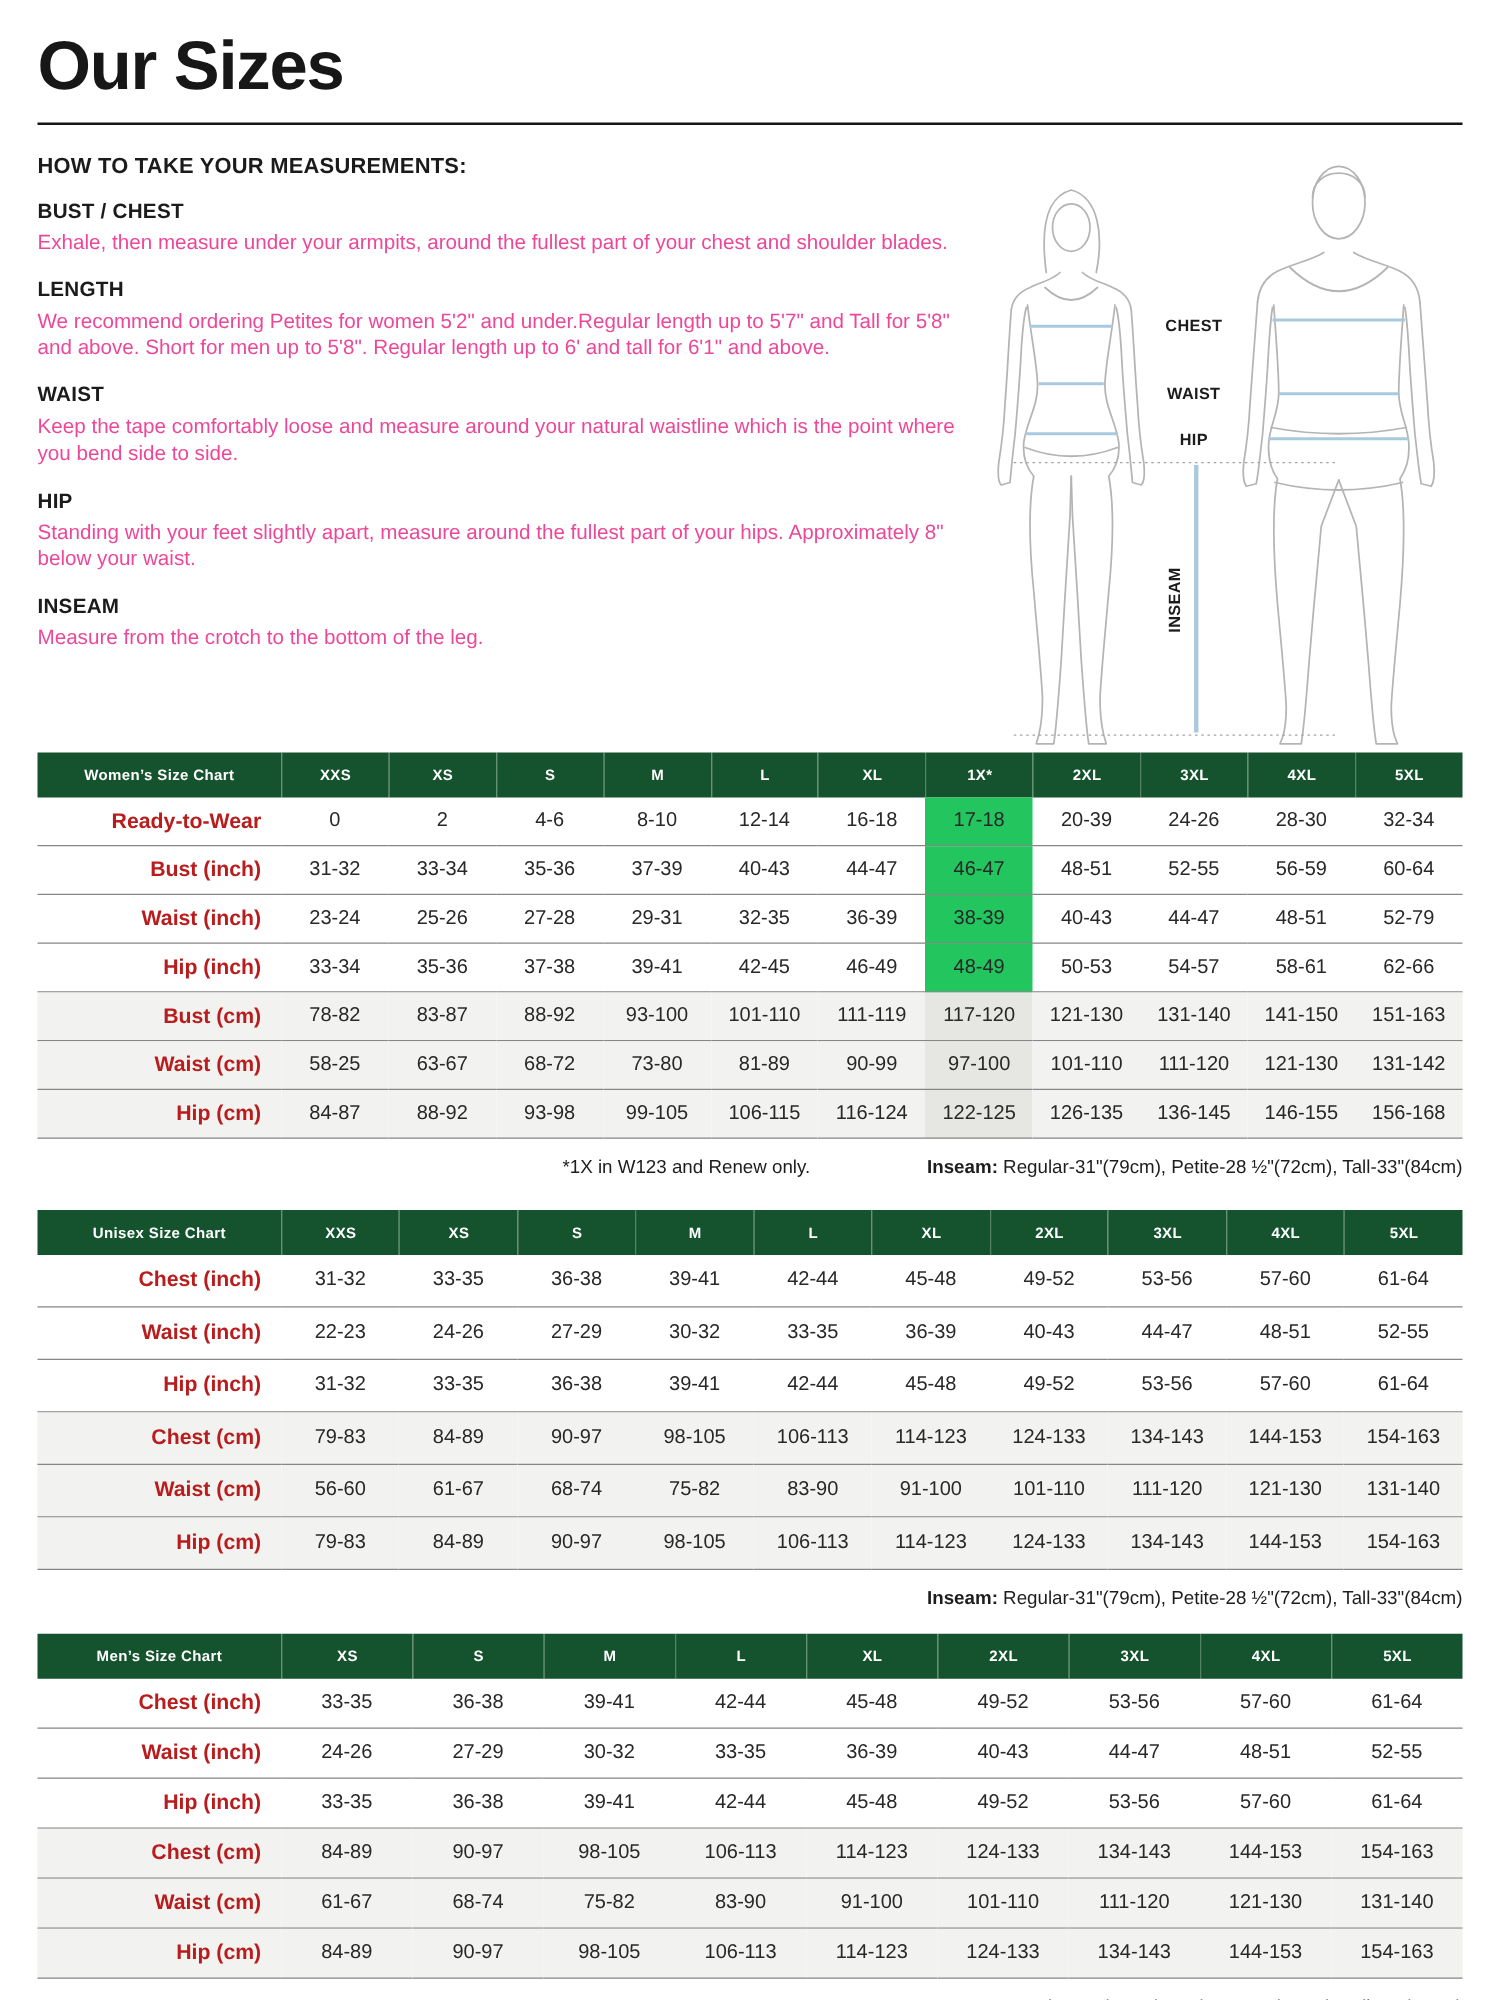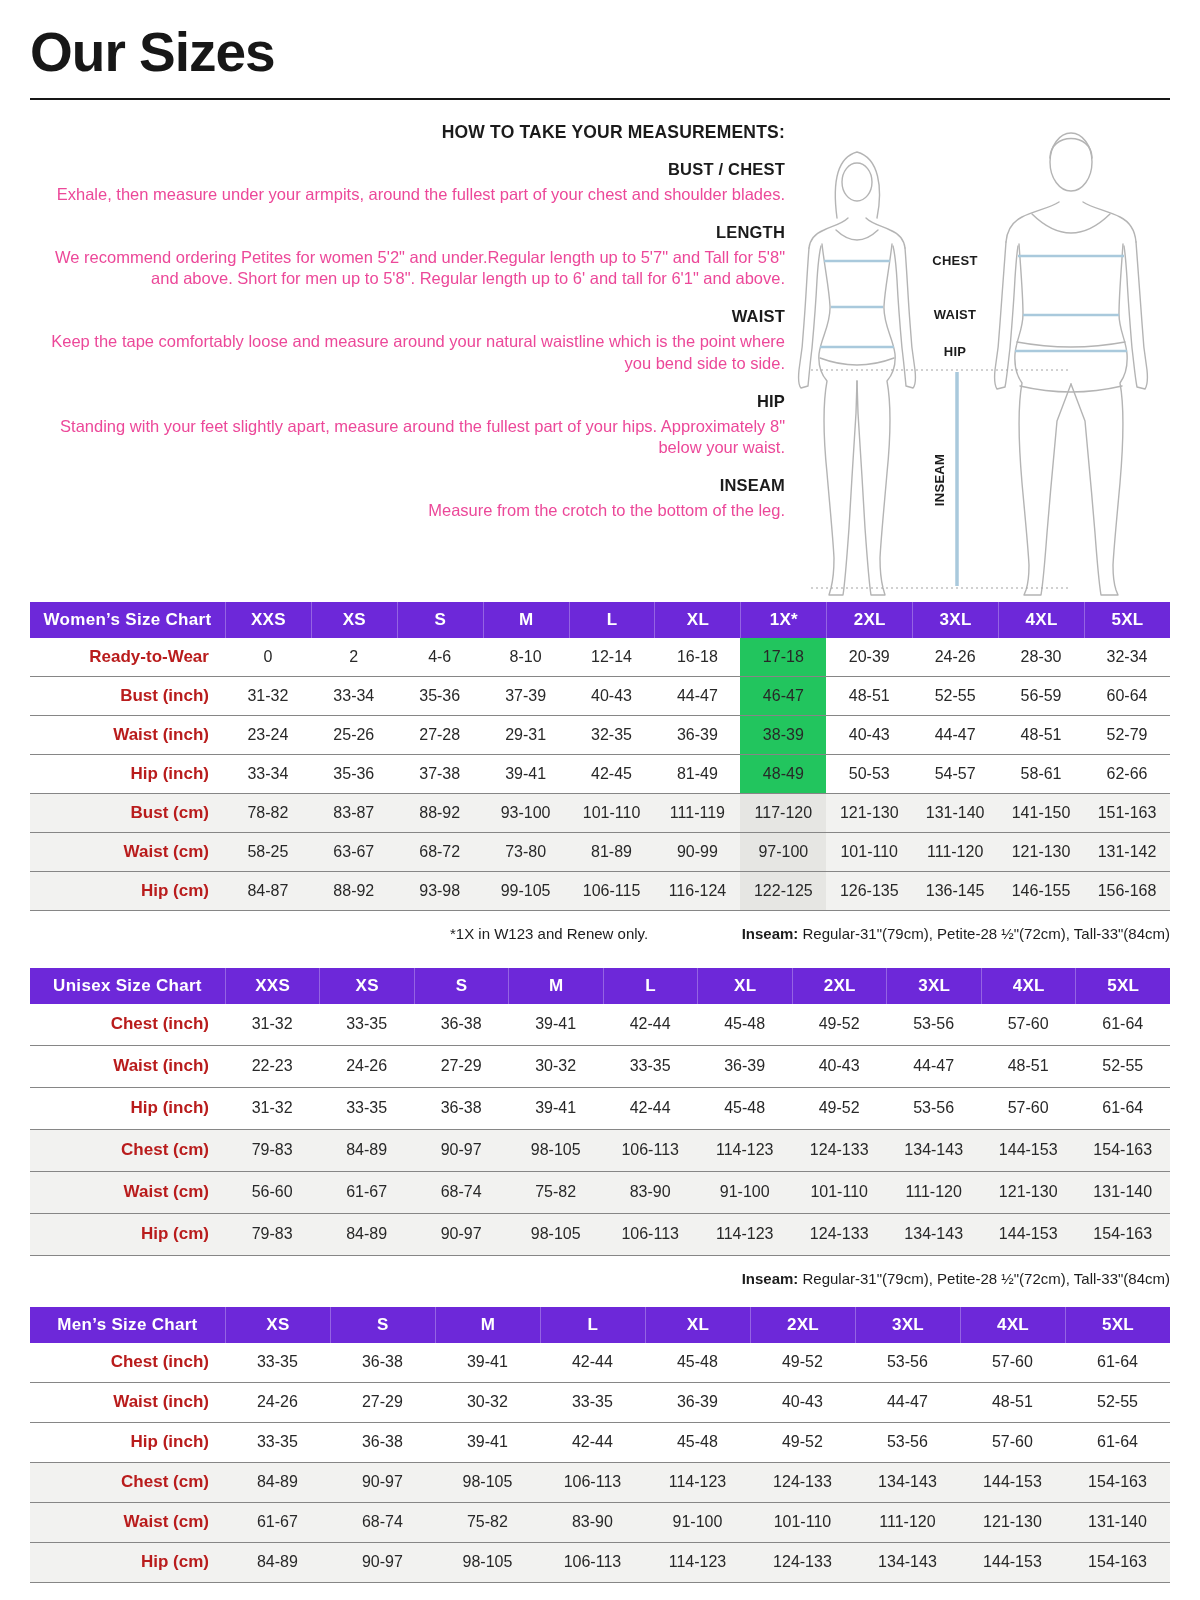--- a/index.html
+++ b/index.html
@@ -3,31 +3,31 @@
 <meta charset="utf-8">
 <style>
   html,body{margin:0;padding:0;background:#ffffff;}
   body{width:1200px;height:1600px;overflow:hidden;font-family:"Liberation Sans",sans-serif;color:#222;}
   .page{padding:24px 30px 0 30px;}
 
   h1.page-title{font-size:55px;font-weight:bold;letter-spacing:-1px;color:#171717;margin:0 0 16px 0;line-height:1.05;}
   .divider{height:2px;background:#161616;border:none;margin:0 0 22px 0;}
 
   .content-row{position:relative;height:462px;}
-  .instructions{width:755px;text-align:right;}
+  .instructions{width:755px;}
   .instructions h2{font-size:17.5px;font-weight:bold;color:#1b1b1b;letter-spacing:.2px;margin:4px 0 10px 0;}
   .m-section h3{font-size:16.5px;font-weight:bold;color:#1b1b1b;letter-spacing:.2px;margin:17px 0 5px 0;}
   .m-section p{font-size:16.5px;line-height:1.32;color:#ec4899;margin:0;}
 
   .diagram-wrap{position:absolute;top:-4px;right:-14px;width:420px;height:480px;}
   .diagram-label{font-size:13px;font-weight:bold;fill:#1c1c1c;letter-spacing:.3px;}
 
   .tables-start{margin-top:18px;}
   table.size-table{width:100%;border-collapse:separate;border-spacing:0;table-layout:fixed;}
-  table.size-table thead th{background:#6d28d9;color:#ffffff;font-size:17px;font-weight:bold;letter-spacing:.3px;height:34px;border-left:1px solid rgba(255,255,255,.28);}
+  table.size-table thead th{background:#14532d;color:#ffffff;font-size:12px;font-weight:bold;letter-spacing:.3px;height:34px;border-left:1px solid rgba(255,255,255,.28);}
   table.size-table thead th:first-child{border-left:none;}
   table.size-table tbody th{font-size:17px;font-weight:bold;color:#b91c1c;text-align:right;padding-right:16px;border-bottom:1px solid #868686;}
   table.size-table tbody td{font-size:16px;color:#282828;text-align:center;border-bottom:1px solid #868686;}
   table.t-womens tbody th,table.t-womens tbody td{height:36px;}
   table.t-unisex tbody th,table.t-unisex tbody td{height:39px;}
   table.t-mens  tbody th,table.t-mens  tbody td{height:37px;}
   table.size-table tbody tr.shaded th,table.size-table tbody tr.shaded td{background:#f2f2f0;}
   table.size-table tbody td.hl{background:#22c55e;}
   table.size-table tbody tr.shaded td.hl{background:#e6e6e3;}
 
@@ -201,21 +201,21 @@
               <td>48-51</td>
               <td>52-79</td>
             </tr>
             <tr>
               <th>Hip (inch)</th>
               <td>33-34</td>
               <td>35-36</td>
               <td>37-38</td>
               <td>39-41</td>
               <td>42-45</td>
-              <td>81-49</td>
+              <td>46-49</td>
               <td class="hl">48-49</td>
               <td>50-53</td>
               <td>54-57</td>
               <td>58-61</td>
               <td>62-66</td>
             </tr>
             <tr class="shaded">
               <th>Bust (cm)</th>
               <td>78-82</td>
               <td>83-87</td>

